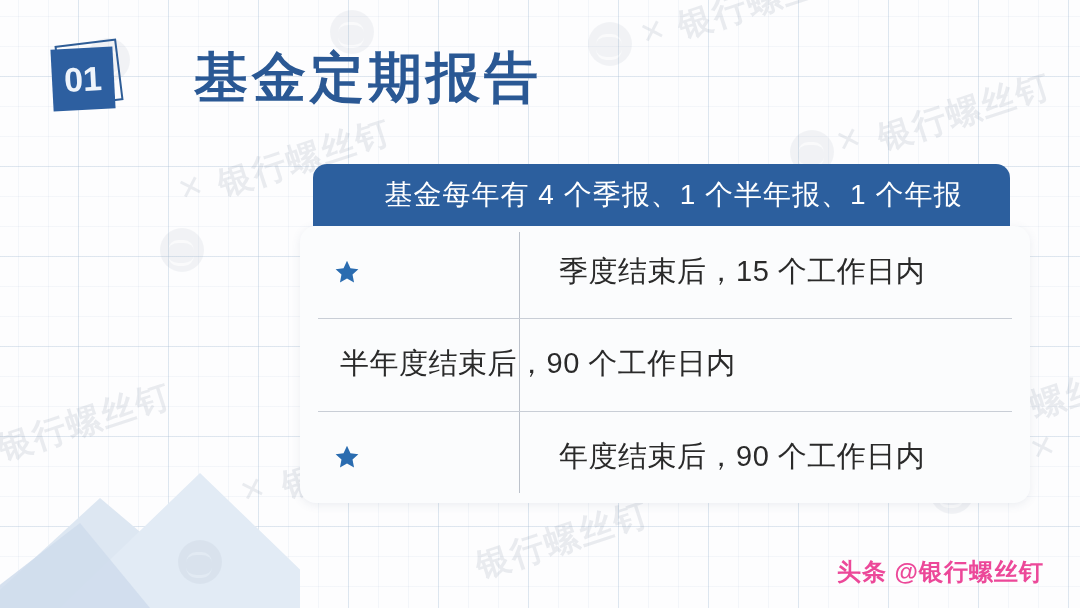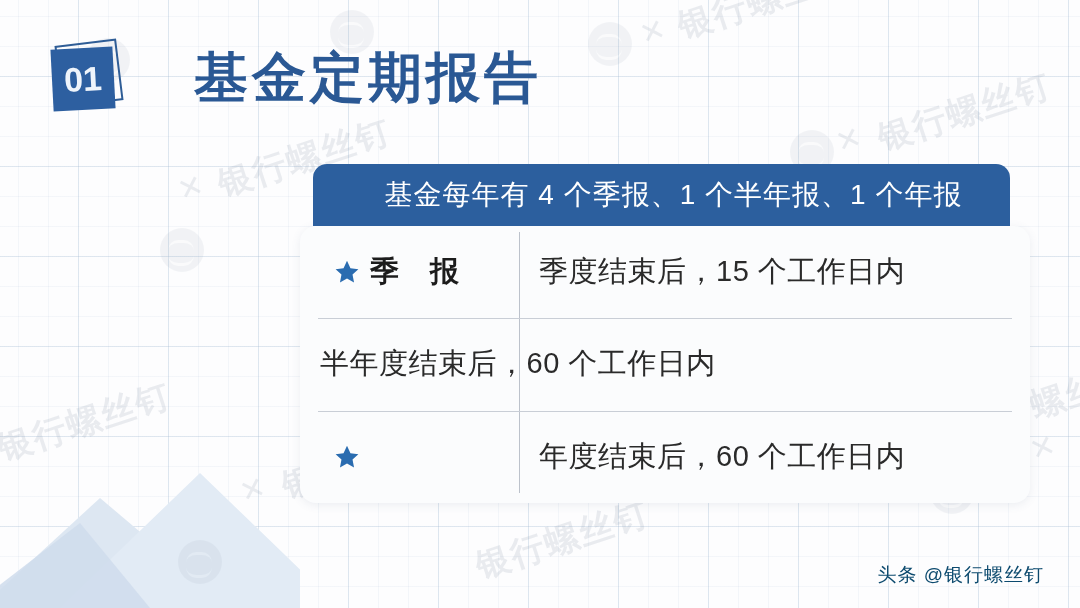--- a/index.html
+++ b/index.html
@@ -139,21 +139,21 @@
   }
   .label-txt {
     font-size:29px;
     font-weight:700;
     color:#1c1c1c;
     white-space:pre;
     letter-spacing:1px;
   }
   .row-value {
     flex:1;
-    padding-left:20px;
+    padding-left:40px;
     font-size:29px;
     color:#2a2a2a;
     white-space:nowrap;
     letter-spacing:0.5px;
   }
   #vdiv {
     position:absolute;
     left:219px; top:6px; bottom:10px;
     width:1px; background:#bcc2cb;
   }
@@ -170,23 +170,23 @@
     color:#ffffff;
     font-size:28px;
     font-weight:400;
     letter-spacing:1px;
     white-space:nowrap;
   }
 
   
   #footer {
     position:absolute; right:36px; bottom:20px;
-    font-size:19px;
-    font-weight:400;
-    color:#0c4a6e;
+    font-size:24px;
+    font-weight:700;
+    color:#ec4899;
     white-space:nowrap;
     letter-spacing:1px;
   }
 </style>
 </head>
 <body>
 
 <div id="grid"></div>
 <div id="grid-fine"></div>
 
@@ -236,36 +236,35 @@
 
 <div id="card">
   <div id="card-inner">
     <div id="vdiv"></div>
 
     <div class="row">
       <div class="row-label">
         <svg class="star" viewBox="0 0 24 24">
           <path d="M12 1.6l3.2 6.9 7.3.9-5.4 5 1.4 7.4L12 18.1 5.5 21.8l1.4-7.4-5.4-5 7.3-.9z" fill="#2a6cb0"></path>
         </svg>
-        <span class="label-txt">季　报</span>
       </div>
       <div class="row-value">季度结束后，15 个工作日内</div>
     </div>
 
     <div class="row">
-      <div class="row-value">半年度结束后，60 个工作日内</div>
+      <div class="row-value">半年度结束后，90 个工作日内</div>
     </div>
 
     <div class="row">
       <div class="row-label">
         <svg class="star" viewBox="0 0 24 24">
           <path d="M12 1.6l3.2 6.9 7.3.9-5.4 5 1.4 7.4L12 18.1 5.5 21.8l1.4-7.4-5.4-5 7.3-.9z" fill="#2a6cb0"></path>
         </svg>
       </div>
-      <div class="row-value">年度结束后，60 个工作日内</div>
+      <div class="row-value">年度结束后，90 个工作日内</div>
     </div>
   </div>
 </div>
 
 <div id="bar">
   <span id="bar-txt">基金每年有 4 个季报、1 个半年报、1 个年报</span>
 </div>
 
 <div id="footer">头条 @银行螺丝钉</div>
 

